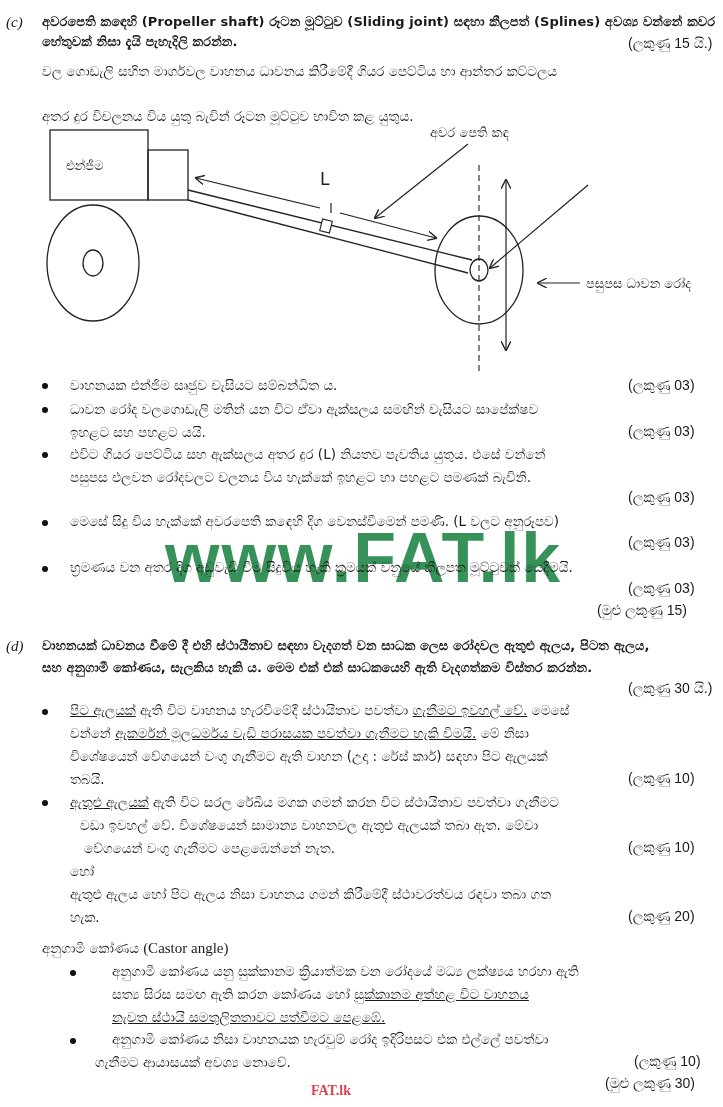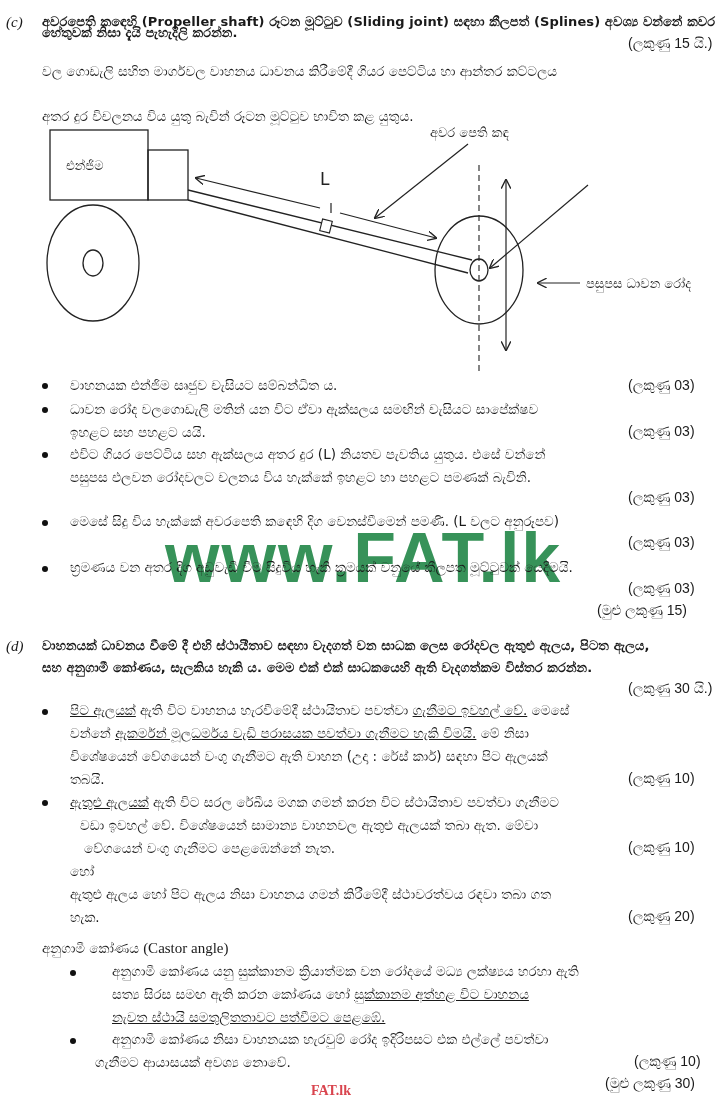--- a/index.html
+++ b/index.html
@@ -31,21 +31,21 @@
 </style>
 </head>
 <body>
 
 <div class="watermark">www.FAT.lk</div>
 
 <div class="content">
 
   <div class="abs qlabel" style="left:6px; top:14px;">(c)</div>
   <div class="abs qtext" style="left:42px; top:10px; width:680px; white-space:nowrap;">අවරපෙති කඳෙහි (Propeller shaft) රූටන මූට්ටුව (Sliding joint) සඳහා කීලපත් (Splines) අවශ්‍ය වන්නේ කවර</div>
-  <div class="abs qtext" style="left:42px; top:21px; white-space:nowrap;">හේතුවක් නිසා දැයි පැහැදිලි කරන්න.</div>
+  <div class="abs qtext" style="left:42px; top:30px; white-space:nowrap;">හේතුවක් නිසා දැයි පැහැදිලි කරන්න.</div>
   <div class="abs marks" style="left:628px; top:35px;">(ලකුණු 15 යි.)</div>
 
   <div class="abs ans" style="left:42px; top:60px; white-space:nowrap;">වල ගොඩැලි සහිත මාර්ගවල වාහනය ධාවනය කිරීමේදී ගියර පෙට්ටිය හා ආන්තර කට්ටලය</div>
   <div class="abs ans" style="left:42px; top:85px; white-space:nowrap;margin-top:20px;">අතර දුර විචලනය විය යුතු බැවින් රූටන මූට්ටුව භාවිත කළ යුතුය.</div>
 
   <svg class="abs" style="left:0; top:110px;" width="723" height="265" viewBox="0 0 723 265">
     <defs>
       <marker id="ah" viewBox="0 0 10 10" refX="9" refY="5" markerWidth="8" markerHeight="8" orient="auto-start-reverse">
         <path d="M0,0 L10,5 L0,10" fill="none" stroke="#222" stroke-width="1.4"></path>
       </marker>

